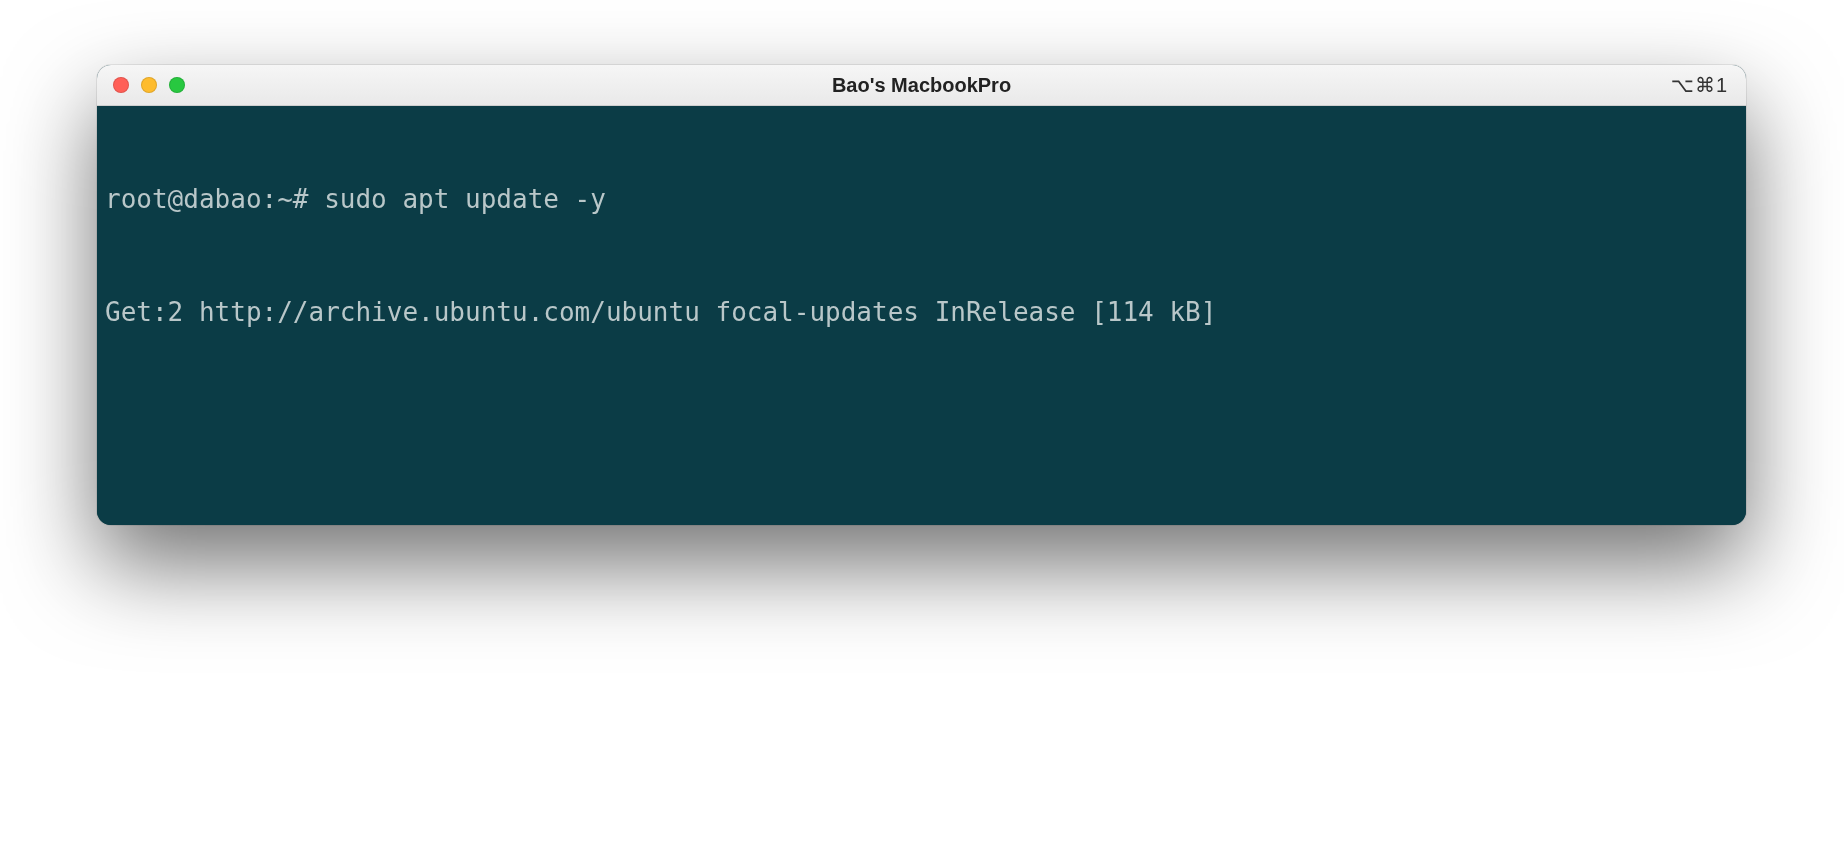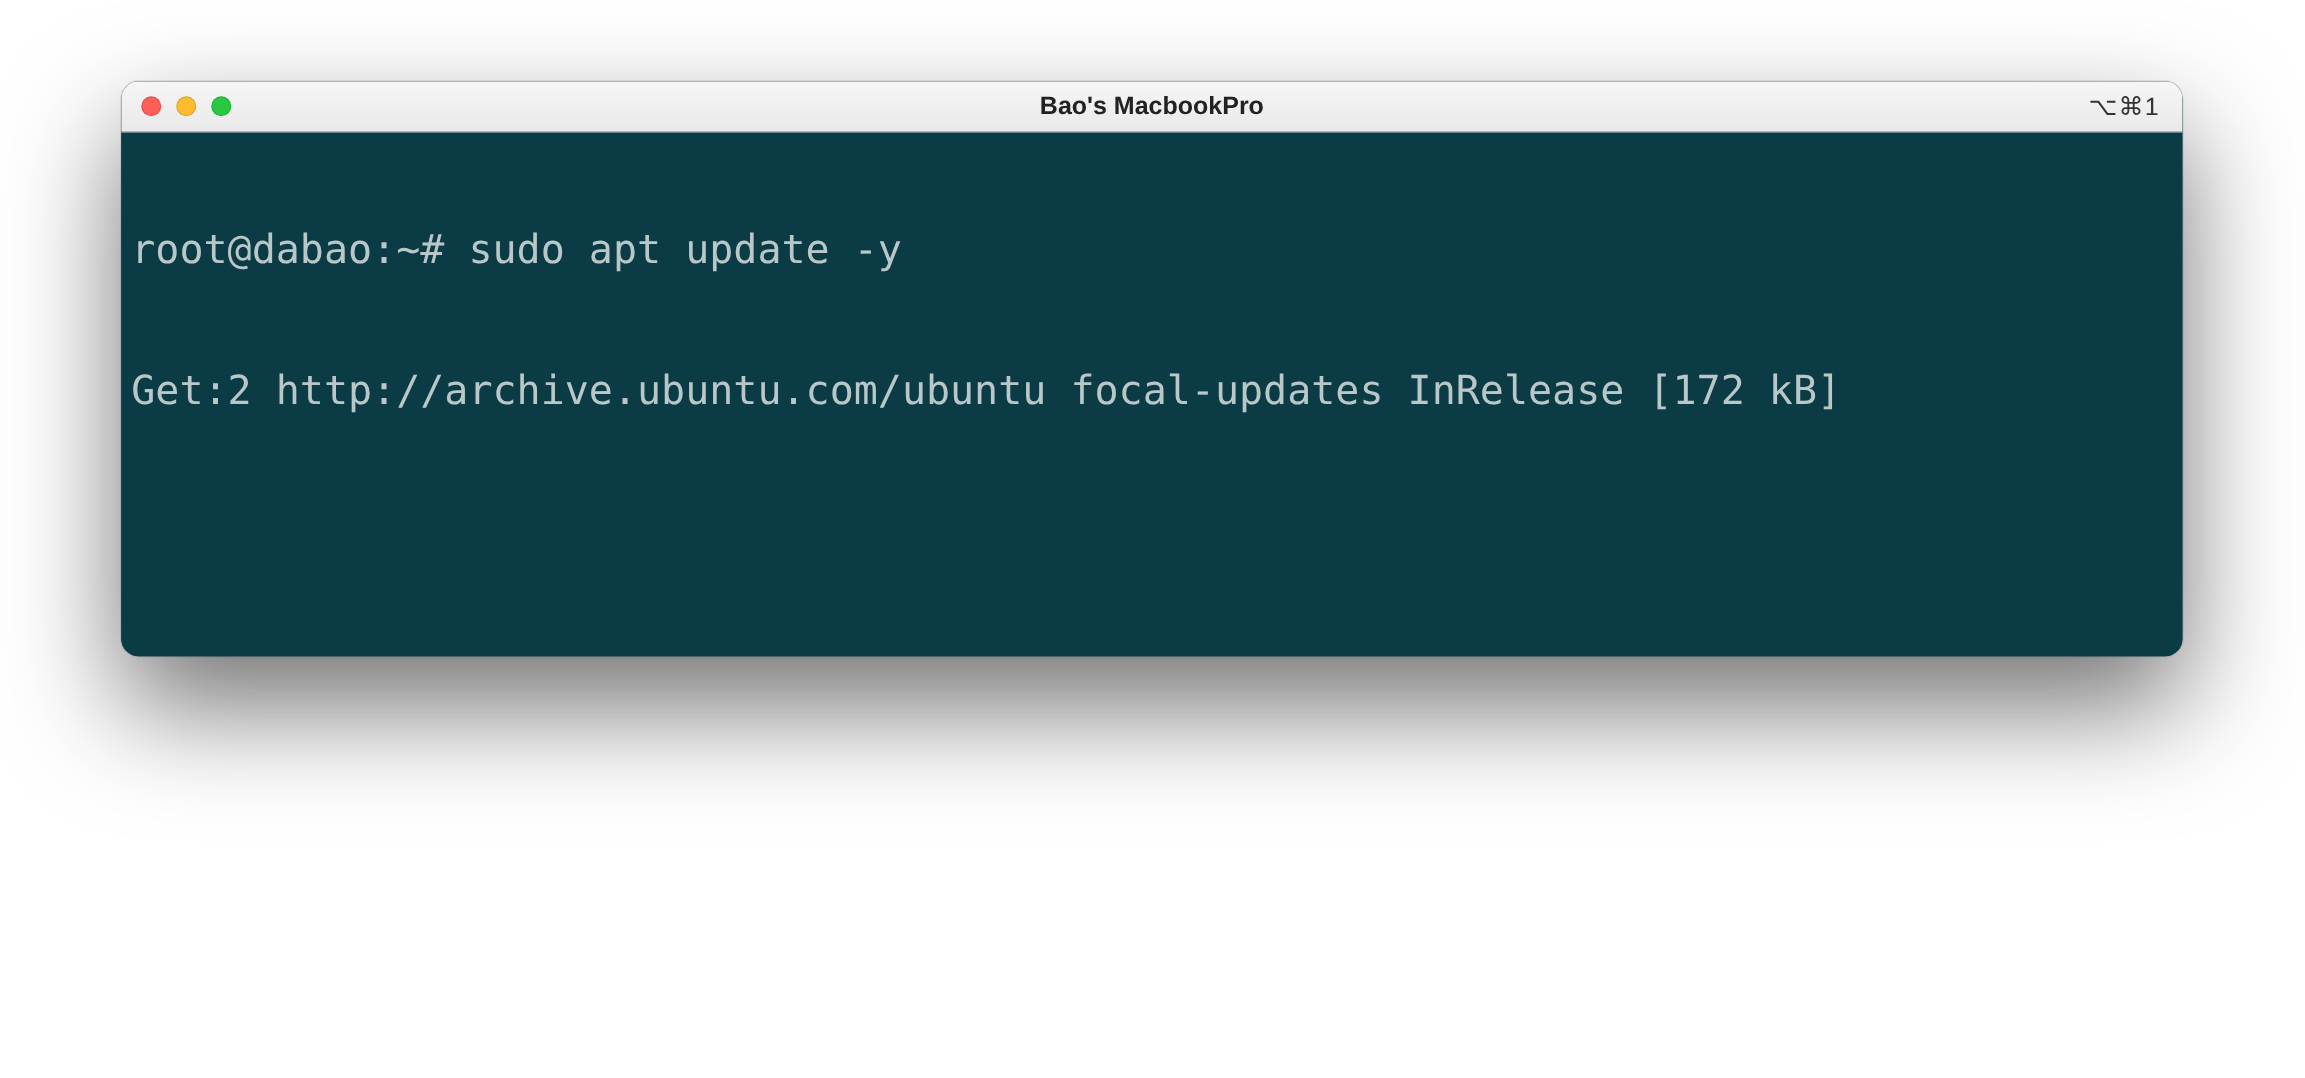--- a/index.html
+++ b/index.html
@@ -62,21 +62,21 @@
     margin-right: 18px;
     font-size: 20px;
     color: #333;
     font-weight: 500;
     letter-spacing: 1px;
   }
   .term {
     background: #0b3c46;
     color: #b9c7c9;
     font-family: "SF Mono", ui-monospace, Menlo, Consolas, monospace;
-    font-size: 32px;
+    font-size: 26px;
     line-height: 37.5px;
     height: calc(100% - 40px);
     overflow: hidden;
     white-space: pre;
   }
   .term .row {
     padding: 0 8px;
   }
 </style>
 </head>
@@ -90,21 +90,21 @@
         <div class="dot red"></div>
         <div class="dot yellow"></div>
         <div class="dot green"></div>
       </div>
       <div class="title">Bao's MacbookPro</div>
       <div class="shortcut">⌥⌘1</div>
     </div>
 
     <div class="term">
       <div class="row"><span>root@dabao:~# </span><span>sudo apt update -y</span></div>
-      <div class="row">Get:2 http://archive.ubuntu.com/ubuntu focal-updates InRelease [172 kB]</div>
+      <div class="row">Get:2 http://archive.ubuntu.com/ubuntu focal-updates InRelease [114 kB]</div>
       
       
       
       
       
       
       
     </div>
 
   </div>

